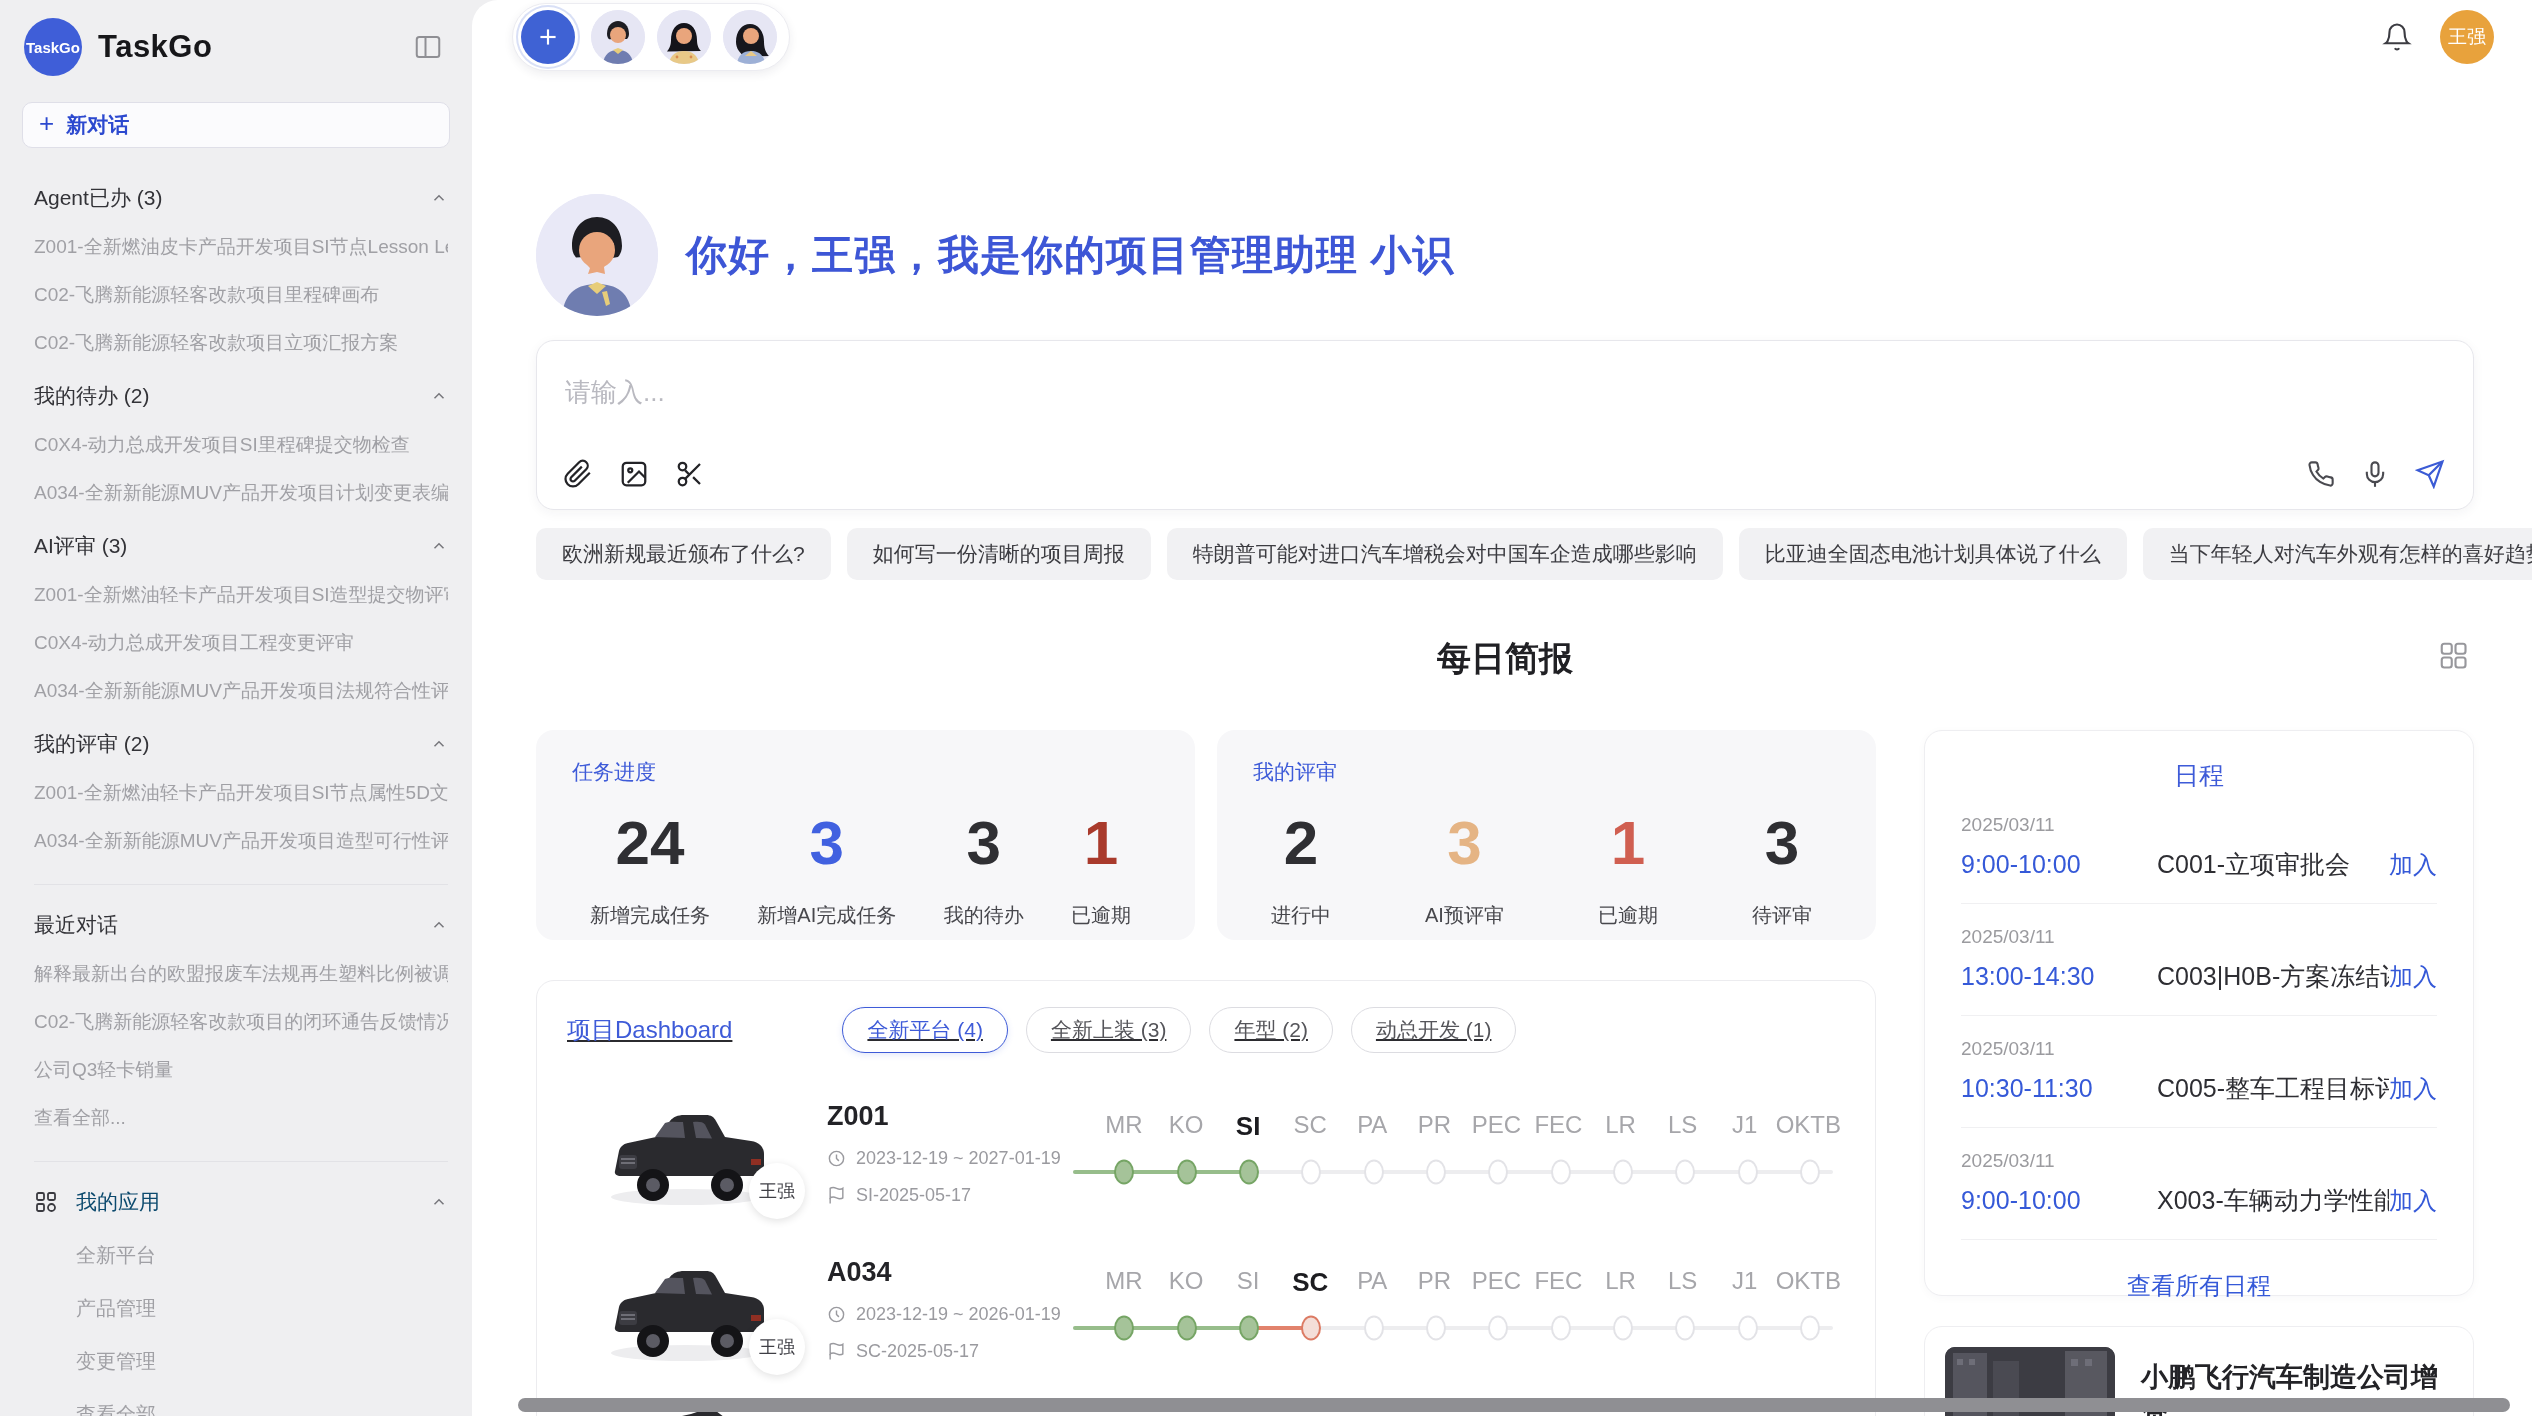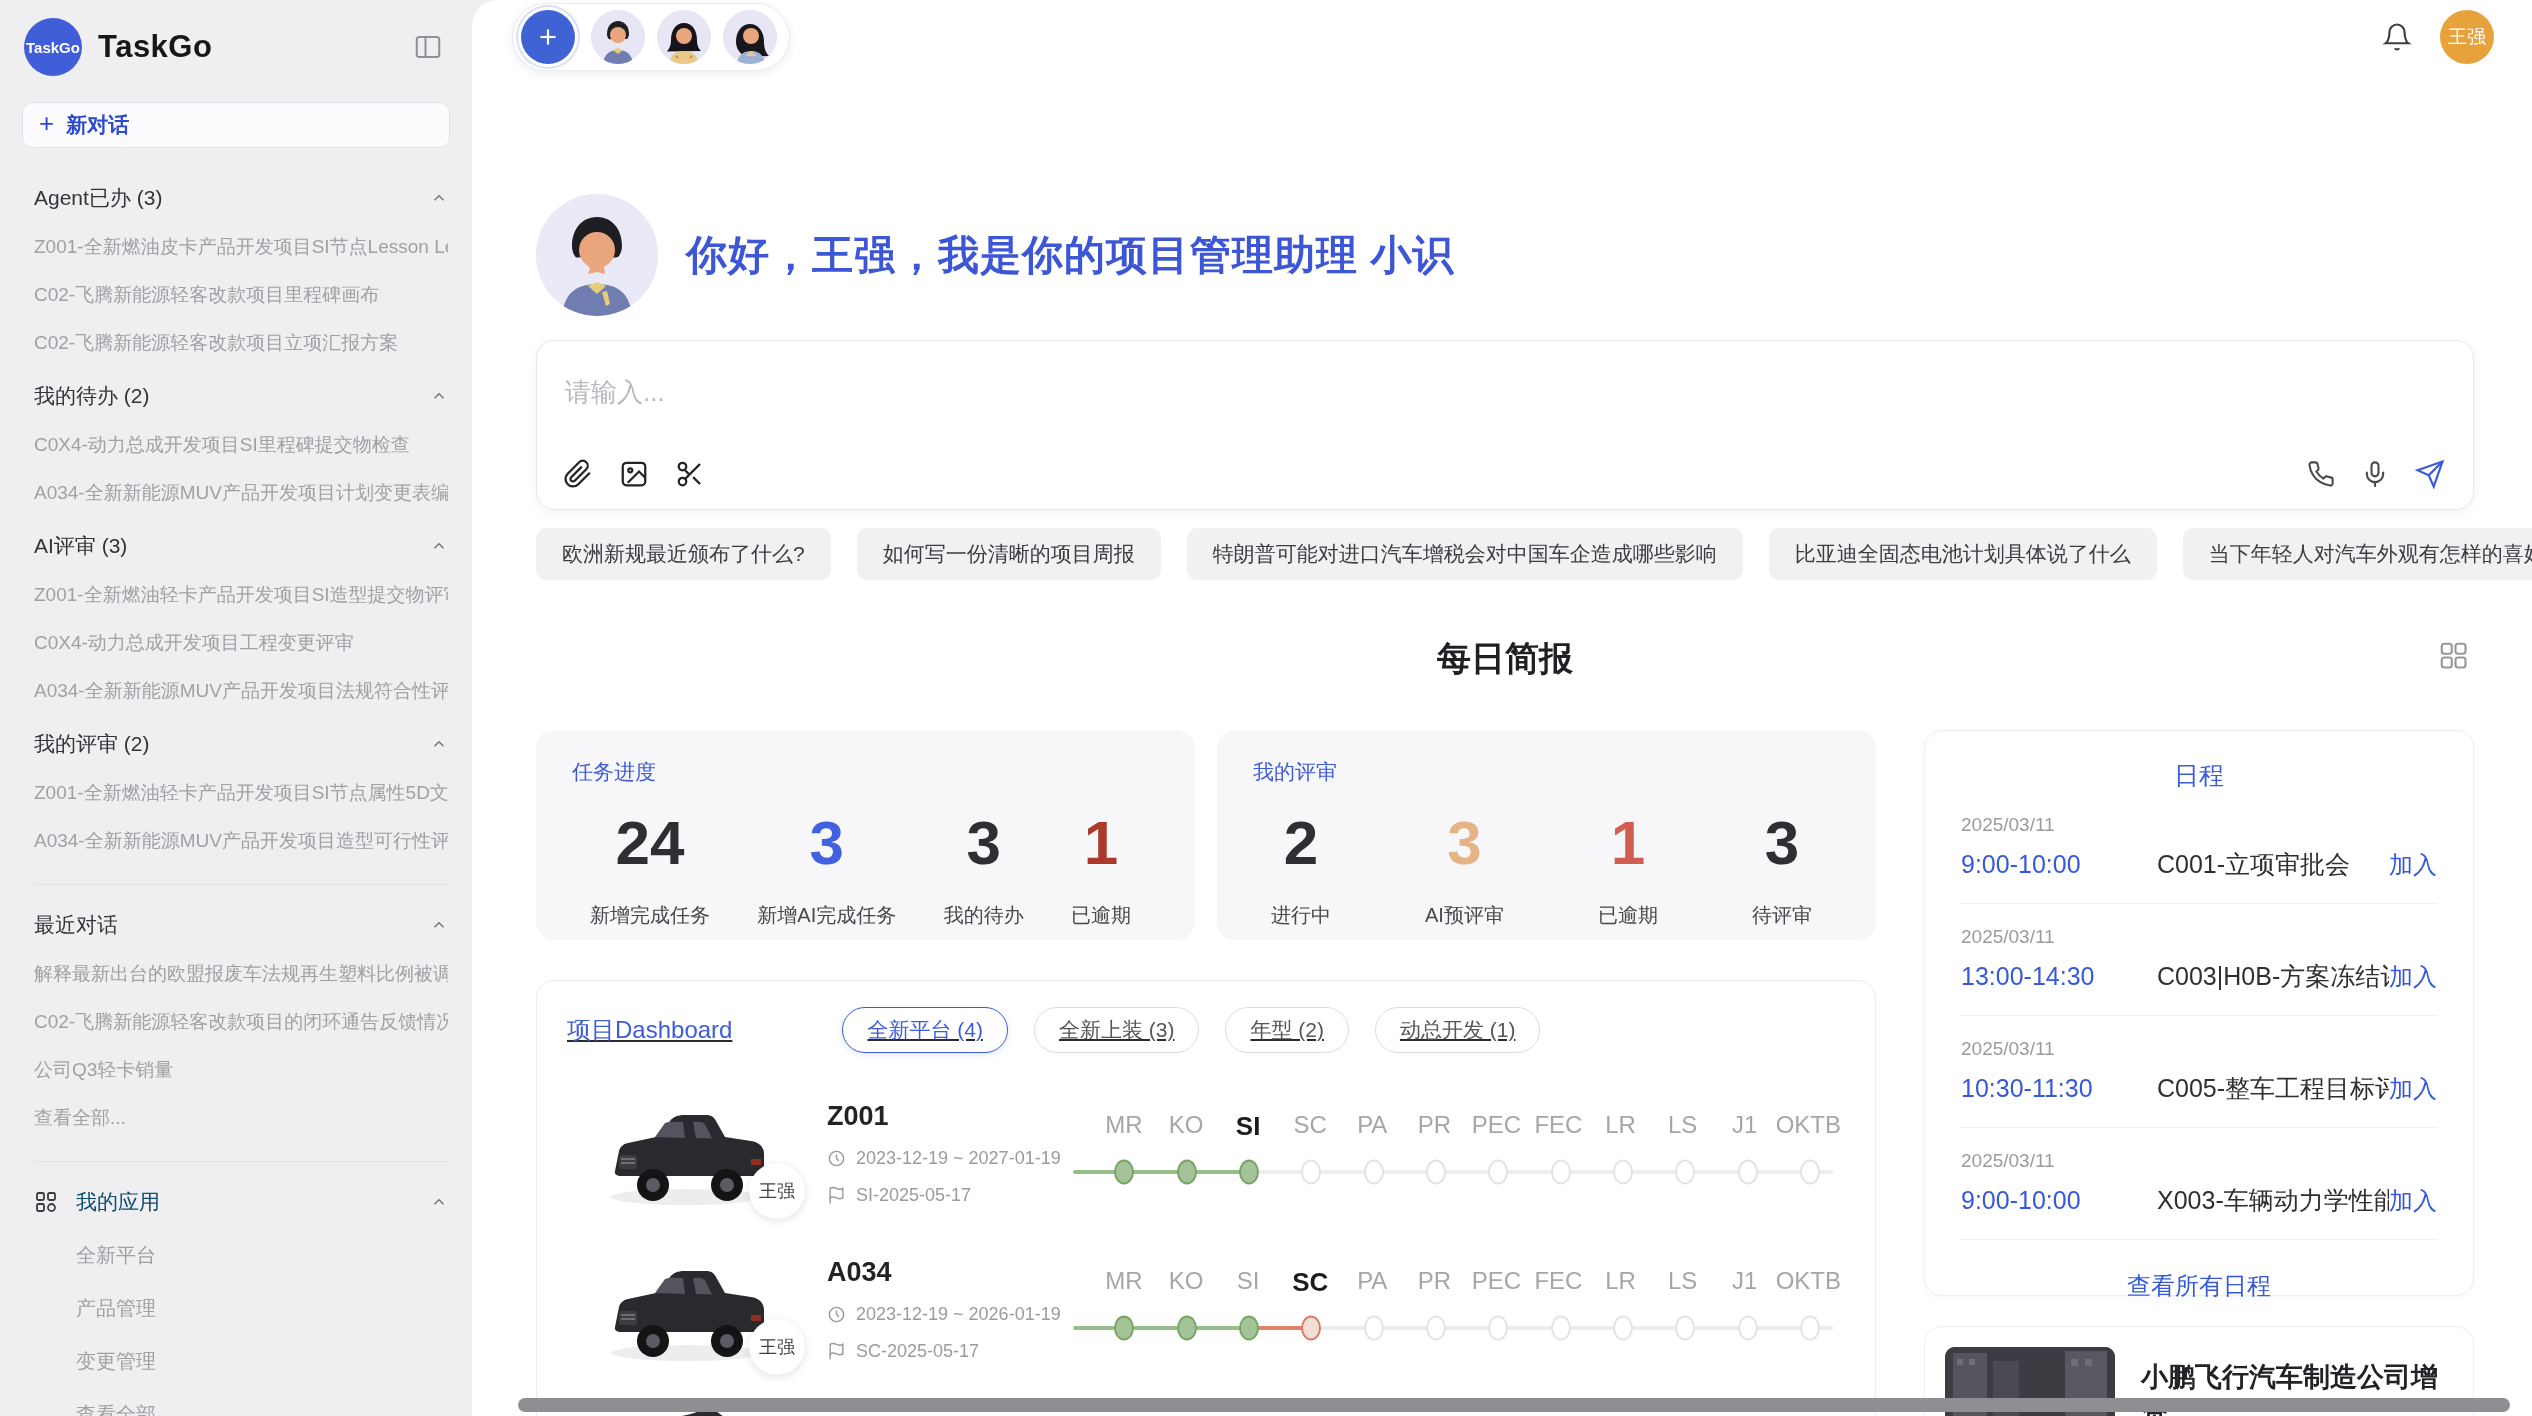--- a/index.html
+++ b/index.html
@@ -44,21 +44,21 @@
 
   .composer { margin-top:24px; height:170px; border:1.5px solid #e7e7ec; border-radius:18px; box-shadow:0 3px 12px rgba(40,40,60,.05); position:relative; background:#fff; }
   .composer-input { position:absolute; top:36px; left:28px; right:28px; border:none; outline:none; font-size:26px; color:#333; font-family:inherit; background:transparent; }
   .composer-input::placeholder { color:#b9b9c0; }
   .composer-left-icons { position:absolute; left:26px; bottom:20px; display:flex; gap:26px; color:#232327; }
   .composer-right-icons { position:absolute; right:28px; bottom:20px; display:flex; gap:26px; align-items:center; }
   .c-ico { cursor:pointer; }
   .ico-phone,.ico-mic { color:#4a4a50; }
   .ico-send { color:#3b5bd5; }
 
-  .chips { margin-top:18px; display:flex; gap:26px; }
+  .chips { margin-top:18px; display:flex; gap:16px; }
   .chip { height:52px; background:#f1f1f3; border-radius:10px; display:flex; align-items:center; padding:0 26px; font-size:21px; color:#3c3c41; white-space:nowrap; cursor:pointer; }
 
   .briefing-head { margin-top:56px; position:relative; height:46px; display:flex; align-items:center; justify-content:center; }
   .briefing-title { font-size:34px; font-weight:700; color:#202024; }
   .layout-icon { position:absolute; right:6px; top:4px; color:#97979c; cursor:pointer; }
 
   .body-row { margin-top:48px; display:flex; gap:48px; align-items:flex-start; }
   .left-col { flex:1; min-width:0; }
   .right-col { width:550px; min-width:550px; }
 
@@ -66,21 +66,21 @@
   .stat-card { flex:1; background:#f7f7f9; border-radius:18px; height:210px; padding:28px 36px; }
   .stat-card-title { font-size:21px; color:#3e5bd8; }
   .stat-cells { display:flex; justify-content:space-between; padding:0 28px 0 18px; margin-top:22px; }
   .stat-cell { text-align:center; }
   .stat-num { font-size:62px; font-weight:600; color:#2f2f33; line-height:70px; }
   .stat-label { margin-top:24px; font-size:20px; color:#47474c; }
 
   .dash-card { margin-top:40px; background:#fff; border:1.5px solid #ececef; border-radius:18px; height:470px; padding:26px 24px 0 20px; overflow:hidden; }
   .dash-head { display:flex; align-items:center;text-decoration:underline; }
   .dash-title { font-size:24px; color:#3e5bd8; margin-left:10px; }
-  .dash-tabs { display:flex; gap:26px; margin-left:110px; }
+  .dash-tabs { display:flex; gap:18px; margin-left:110px; }
   .dash-tab { height:46px; border:1.5px solid #dcdce1; border-radius:23px; display:flex; align-items:center; padding:0 24px; font-size:21px; color:#55555a; background:#fff; cursor:pointer; white-space:nowrap; }
   .dash-tab.active { border-color:#3e5bd8; color:#3e5bd8; box-shadow:0 2px 6px rgba(62,91,216,.15); }
 
   .project-row { display:flex; align-items:center; margin-top:44px; padding-left:44px; }
   .car-wrap { position:relative; width:170px; height:112px; }
   .owner-badge { position:absolute; right:-34px; bottom:-10px; width:56px; height:56px; border-radius:50%; background:#fff; box-shadow:0 2px 8px rgba(0,0,0,.12); display:flex; align-items:center; justify-content:center; font-size:18px; color:#3f3f45; }
   .proj-info { width:250px; margin-left:56px; }
   .proj-code { font-size:27px; font-weight:700; color:#232327; }
   .proj-meta { display:flex; align-items:center; gap:10px; margin-top:16px; color:#9a9a9f; font-size:18px; white-space:nowrap; }
   .proj-meta svg { flex:none; }

